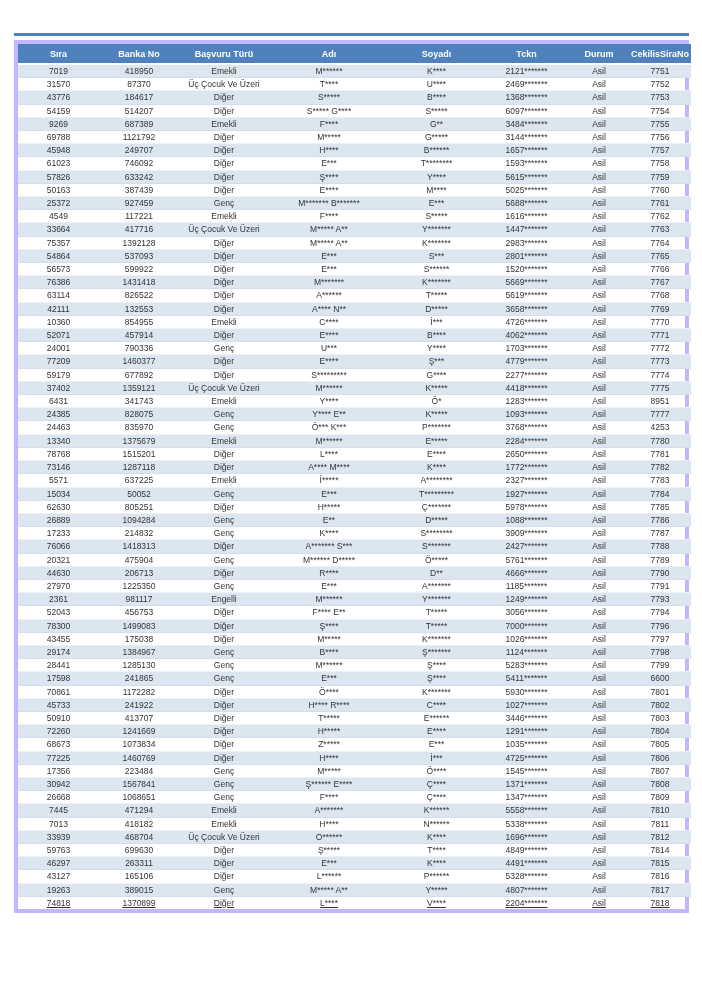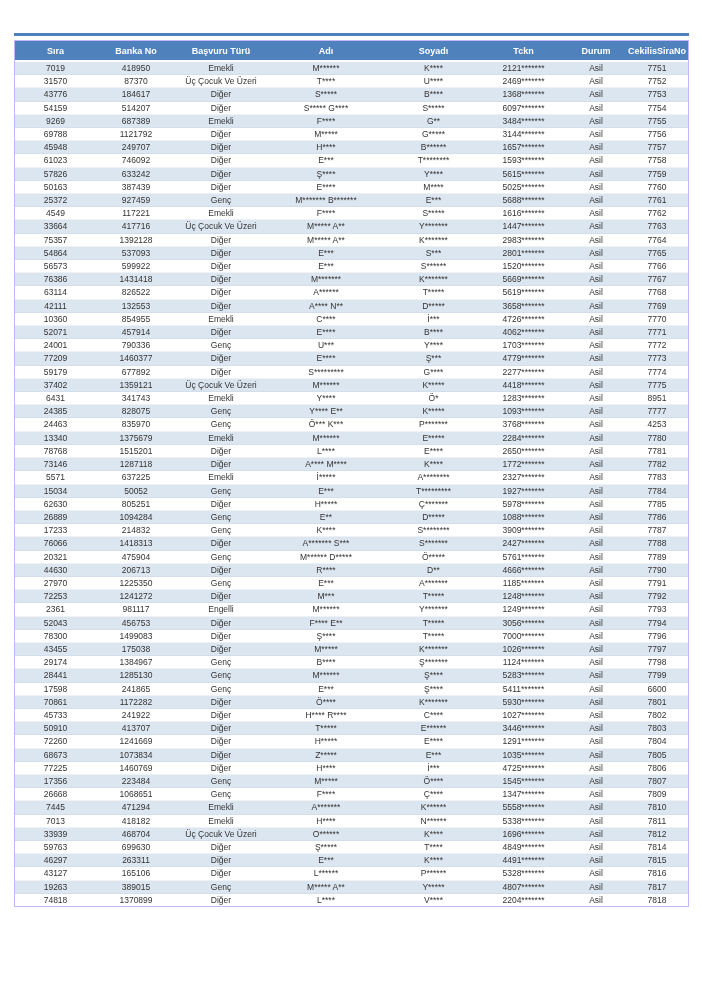--- a/index.html
+++ b/index.html
@@ -5,39 +5,39 @@
   html,body { margin:0; padding:0; }
   body {
     width:702px; height:993px;
     background:#ffffff;
     font-family:"Liberation Sans", sans-serif;
     overflow:hidden;
     position:relative;
   }
   .sheet { position:absolute; top:33px; left:14px; width:675px; }
   .top-rule { height:3px; background:#4f81bd; margin-bottom:4px; }
-  .tbl-wrap { border:1px solid #c4b5fd; }
+  .tbl-wrap { border:4px solid #c4b5fd; }
   table { width:100%; border-collapse:collapse; table-layout:fixed; }
   thead th {
     background:#4f81bd; color:#ffffff;
     font-size:9px; font-weight:bold;
     height:19px; padding:0;
     border-bottom:2px solid #ffffff;
     white-space:nowrap; overflow:hidden;
     text-align:center;
   }
   tbody td {
     font-size:8.5px; color:#333333;
     text-align:center; vertical-align:middle;
     height:12.2px; line-height:12.2px;
     padding:0; border-bottom:1px solid #eef1f6;
     white-space:nowrap; overflow:hidden;
   }
   tbody tr:nth-child(odd) td { background:#dce6f1; border-bottom-color:#d2deec; }
-  tbody tr:last-child td { border-bottom:none; }
+  tbody tr:last-child td { border-bottom:none;text-decoration:underline; }
   col.c-sira { width:81px; }
   col.c-bankano { width:80px; }
   col.c-tur { width:90px; }
   col.c-adi { width:120px; }
   col.c-soyadi { width:95px; }
   col.c-tckn { width:85px; }
   col.c-durum { width:60px; }
   col.c-cekilis { width:62px; }
 </style>
 </head>
@@ -464,30 +464,20 @@
             <td>27970</td>
             <td>1225350</td>
             <td>Genç</td>
             <td>E***</td>
             <td>A*******</td>
             <td>1185*******</td>
             <td>Asil</td>
             <td>7791</td>
           </tr>
           <tr>
-            <td>72253</td>
-            <td>1241272</td>
-            <td>Diğer</td>
-            <td>M***</td>
-            <td>T*****</td>
-            <td>1248*******</td>
-            <td>Asil</td>
-            <td>7792</td>
-          </tr>
-          <tr>
             <td>2361</td>
             <td>981117</td>
             <td>Engelli</td>
             <td>M******</td>
             <td>Y*******</td>
             <td>1249*******</td>
             <td>Asil</td>
             <td>7793</td>
           </tr>
           <tr>
@@ -614,20 +604,30 @@
             <td>17356</td>
             <td>223484</td>
             <td>Genç</td>
             <td>M*****</td>
             <td>Ö****</td>
             <td>1545*******</td>
             <td>Asil</td>
             <td>7807</td>
           </tr>
           <tr>
+            <td>30942</td>
+            <td>1567841</td>
+            <td>Genç</td>
+            <td>Ş****** E****</td>
+            <td>Ç****</td>
+            <td>1371*******</td>
+            <td>Asil</td>
+            <td>7808</td>
+          </tr>
+          <tr>
             <td>26668</td>
             <td>1068651</td>
             <td>Genç</td>
             <td>F****</td>
             <td>Ç****</td>
             <td>1347*******</td>
             <td>Asil</td>
             <td>7809</td>
           </tr>
           <tr>

